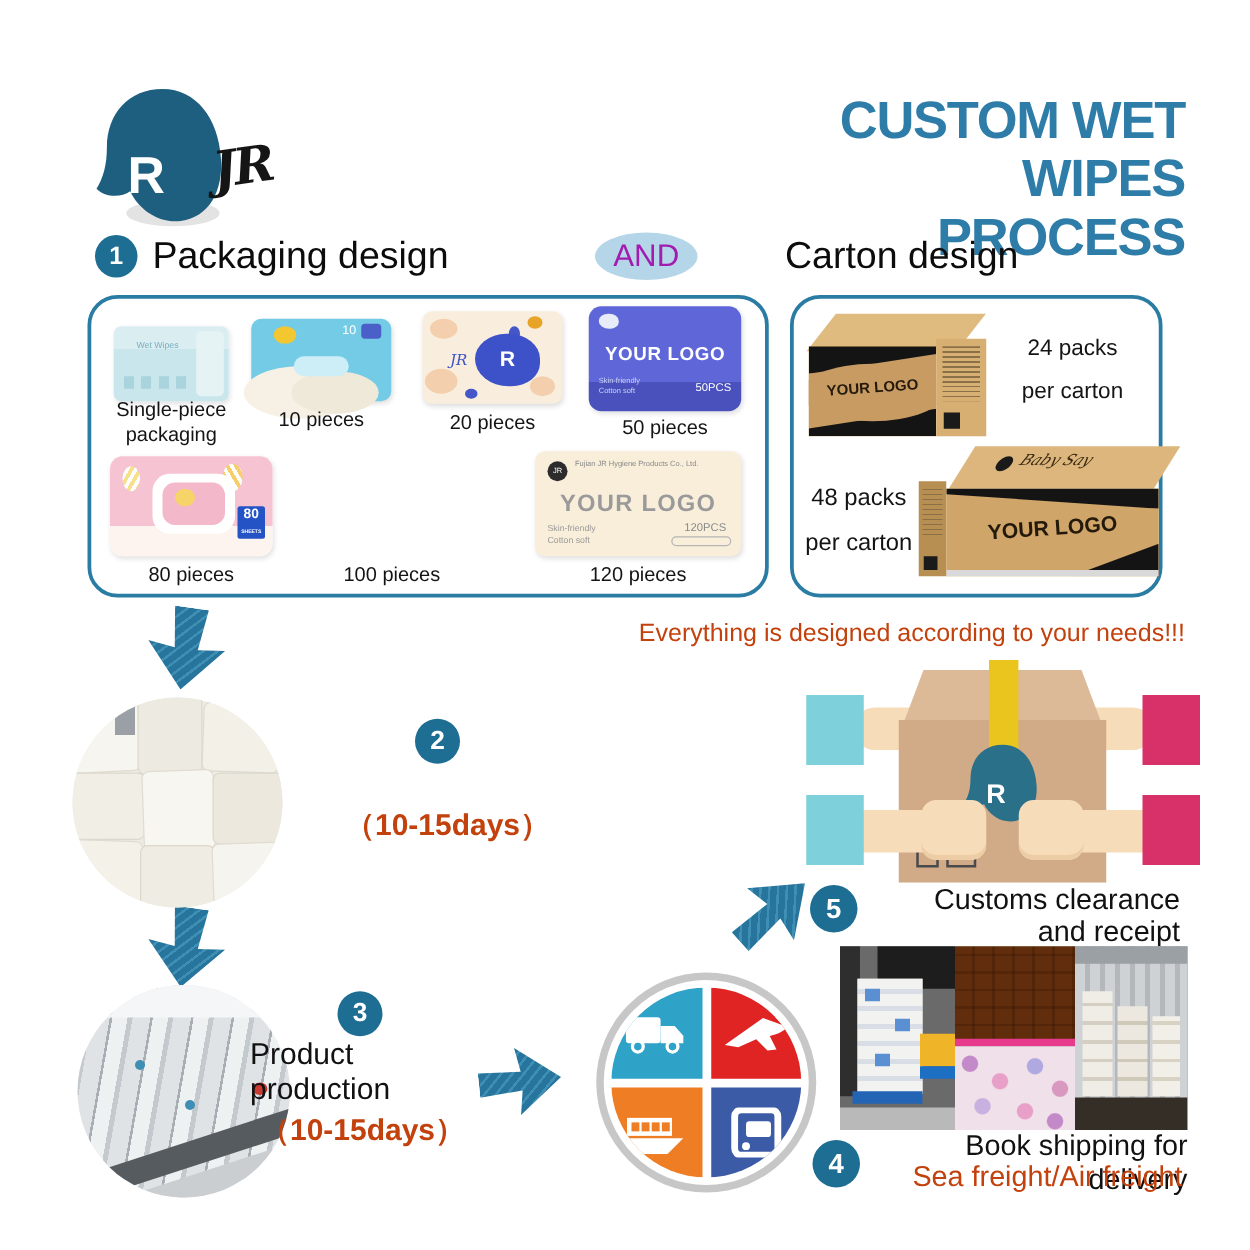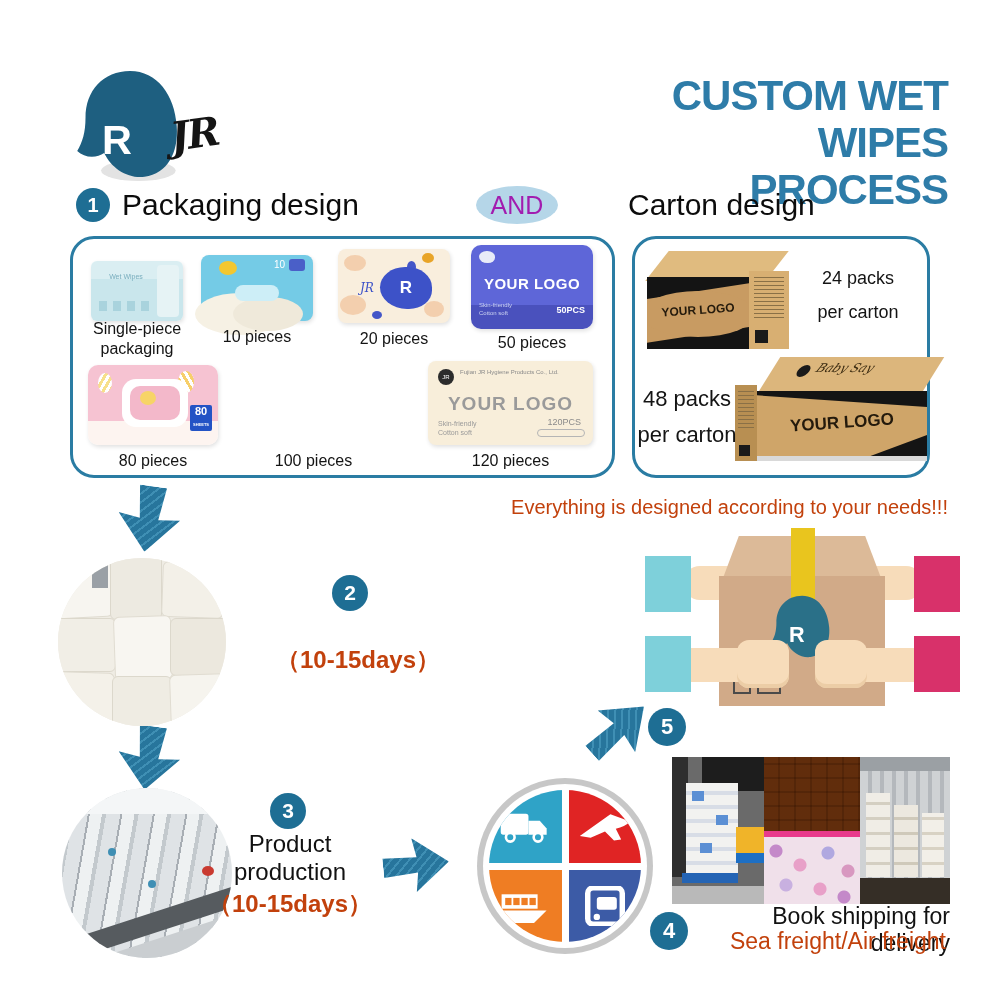--- a/index.html
+++ b/index.html
@@ -101,21 +101,21 @@
     <div class="plabel" style="left:265px;top:90px;width:112px">20 pieces</div>
 
     <div class="pack" style="left:398px;top:6px;width:122px;height:84px;border-radius:10px;
          background:linear-gradient(180deg,#5e66d8 0 72%,#4a51bd 72% 100%)">
       <div style="position:absolute;left:8px;top:6px;width:16px;height:12px;background:#e8ebf8;border-radius:50% 50% 45% 55%"></div>
       <div style="position:absolute;left:0;top:30px;width:122px;text-align:center;color:#fff;font-weight:bold;font-size:15px;letter-spacing:.5px">YOUR LOGO</div>
       <div style="position:absolute;left:8px;bottom:12px;font-size:6px;color:#ccd3f2;line-height:8px">
         <div>Skin-friendly</div>
         <div>Cotton soft</div>
       </div>
-      <div style="position:absolute;right:8px;bottom:14px;font-size:9px;font-weight:bold;color:#fff">50PCS</div>
+      <div style="position:absolute;right:8px;bottom:14px;font-size:9px;font-weight:normal;color:#fff">50PCS</div>
     </div>
     <div class="plabel" style="left:398px;top:94px;width:122px">50 pieces</div>
 
     <div class="pack" style="left:15px;top:126px;width:130px;height:80px;border-radius:10px;
          background:linear-gradient(180deg,#f6c3d2 0 70%,#fdf4f0 70% 100%)">
       <div style="position:absolute;left:10px;top:8px;width:14px;height:20px;background:repeating-linear-gradient(120deg,#f7e08a 0 3px,#fff 3px 6px);border-radius:50%"></div>
       <div style="position:absolute;right:24px;top:6px;width:16px;height:22px;background:repeating-linear-gradient(60deg,#f7cf6a 0 3px,#fff 3px 6px);border-radius:50%"></div>
       <div style="position:absolute;left:34px;top:14px;width:66px;height:48px;background:#ffffff;border-radius:14px"></div>
       <div style="position:absolute;left:42px;top:21px;width:50px;height:34px;background:#f3b8ca;border-radius:10px"></div>
       <div style="position:absolute;left:52px;top:26px;width:16px;height:14px;background:#f7d467;border-radius:50%"></div>
@@ -172,21 +172,21 @@
         <div class="tinylines" style="position:absolute;left:3px;top:6px;width:16px;height:40px"></div>
         <div style="position:absolute;left:4px;bottom:5px;width:11px;height:11px;background:#1a1a1a"></div>
       </div>
       <div style="position:absolute;left:22px;top:34px;width:170px;height:70px;background:#cfa569;overflow:hidden">
         <div style="position:absolute;left:0;top:-2px;width:100%;height:18px;background:#141414;clip-path:polygon(0 0,100% 0,100% 100%,0 35%)"></div>
         <div style="position:absolute;right:0;bottom:0;width:70px;height:26px;background:#141414;clip-path:polygon(0 100%,100% 0,100% 100%)"></div>
         <div style="position:absolute;left:6px;top:22px;width:158px;text-align:center;font-size:17px;font-weight:bold;color:#241a0c;transform:rotate(-4deg)">YOUR LOGO</div>
         <div style="position:absolute;left:0;bottom:0;width:100%;height:5px;background:#d9d9d9"></div>
       </div>
     </div>
-    <div class="plabel" style="left:0px;top:142px;width:104px;font-size:22px;line-height:36px">
+    <div class="plabel" style="left:0px;top:142px;width:104px;font-size:19px;line-height:36px">
       <div>48 packs</div>
       <div>per carton</div>
     </div>
   </div>
 
   <div class="abs gray" style="left:420px;top:496px;width:528px;text-align:right;font-size:20px">Everything is designed according to your needs!!!</div>
 
   <div class="sketch arr-down" style="left:118px;top:486px;width:62px;height:66px;transform:rotate(8deg)"></div>
   <div class="sketch arr-down" style="left:118px;top:726px;width:62px;height:64px;transform:rotate(8deg)"></div>
   <div class="sketch arr-right" style="left:383px;top:838px;width:66px;height:54px;transform:rotate(-6deg)"></div>
@@ -210,21 +210,21 @@
   <div class="abs" style="left:62px;top:788px;width:170px;height:170px;border-radius:50%;overflow:hidden;
        background:repeating-linear-gradient(100deg,#eef1f2 0 12px,#c3c9cd 12px 16px,#dfe3e6 16px 30px,#a8aeb4 30px 32px)">
     <div style="position:absolute;left:0;top:0;width:100%;height:26px;background:#f4f6f7"></div>
     <div style="position:absolute;left:-20px;bottom:28px;width:240px;height:20px;background:#565b5f;transform:rotate(-18deg)"></div>
     <div style="position:absolute;left:-20px;bottom:-6px;width:240px;height:26px;background:#caced1;transform:rotate(-18deg)"></div>
     <div style="position:absolute;right:18px;top:78px;width:12px;height:10px;background:#c93a30;border-radius:50%"></div>
     <div style="position:absolute;left:46px;top:60px;width:8px;height:8px;background:#3f8fb4;border-radius:50%"></div>
     <div style="position:absolute;left:86px;top:92px;width:8px;height:8px;background:#3f8fb4;border-radius:50%"></div>
   </div>
   <div class="num" style="left:270px;top:793px;width:36px;height:36px;font-size:21px">3</div>
-  <div class="abs" style="left:200px;top:830px;width:180px;text-align:center;font-size:24px;line-height:28px">
+  <div class="abs" style="left:200px;top:830px;width:180px;text-align:left;font-size:24px;line-height:28px">
     <div>Product</div>
     <div>production</div>
   </div>
   <div class="abs gray" style="left:188px;top:888px;width:204px;text-align:center;font-size:24px;font-weight:bold">（10-15days）</div>
 
   <div class="abs" style="left:477px;top:778px;width:176px;height:176px;border-radius:50%;background:#c7c7c7;padding:6px">
     <div style="width:100%;height:100%;border-radius:50%;background:#fff;padding:6px">
       <div style="width:100%;height:100%;border-radius:50%;overflow:hidden">
         <div class="quad">
           <div style="background:#2fa3c7">
@@ -283,20 +283,24 @@
     <div style="position:absolute;left:28px;top:120px;width:84px;height:34px;background:#f7dcba;border-radius:17px"></div>
     <div style="position:absolute;left:202px;top:120px;width:84px;height:34px;background:#f7dcba;border-radius:17px"></div>
     <div style="position:absolute;left:92px;top:112px;width:52px;height:48px;background:#f7dcba;border-radius:12px;
          box-shadow:inset 0 -4px 0 #eccda6"></div>
     <div style="position:absolute;left:170px;top:112px;width:52px;height:48px;background:#f7dcba;border-radius:12px;
          box-shadow:inset 0 -4px 0 #eccda6"></div>
     <div style="position:absolute;left:0;top:108px;width:46px;height:56px;background:#7ed0da"></div>
     <div style="position:absolute;right:0;top:108px;width:46px;height:56px;background:#d8316a"></div>
   </div>
   <div class="num" style="left:648px;top:708px;width:38px;height:38px;font-size:22px">5</div>
+  <div class="abs" style="left:700px;top:706px;width:244px;text-align:right;font-size:23px;line-height:26px">
+    <div>Customs clearance</div>
+    <div>and receipt</div>
+  </div>
 
   <div class="abs" style="left:672px;top:757px;width:278px;height:147px;overflow:hidden;background:#777">
 
     <div style="position:absolute;left:0;top:0;width:92px;height:147px;background:#6a6a6a">
       <div style="position:absolute;left:30px;top:0;width:62px;height:34px;background:#1d1d1d"></div>
       <div style="position:absolute;left:0;top:0;width:16px;height:120px;background:#2e2e2e"></div>
       <div style="position:absolute;left:14px;top:26px;width:52px;height:92px;
            background:repeating-linear-gradient(0deg,#f2f2f0 0 10px,#d8dde6 10px 14px),#eee"></div>
       <div style="position:absolute;left:20px;top:34px;width:12px;height:10px;background:#5b8fd4"></div>
       <div style="position:absolute;left:44px;top:58px;width:12px;height:10px;background:#5b8fd4"></div>

